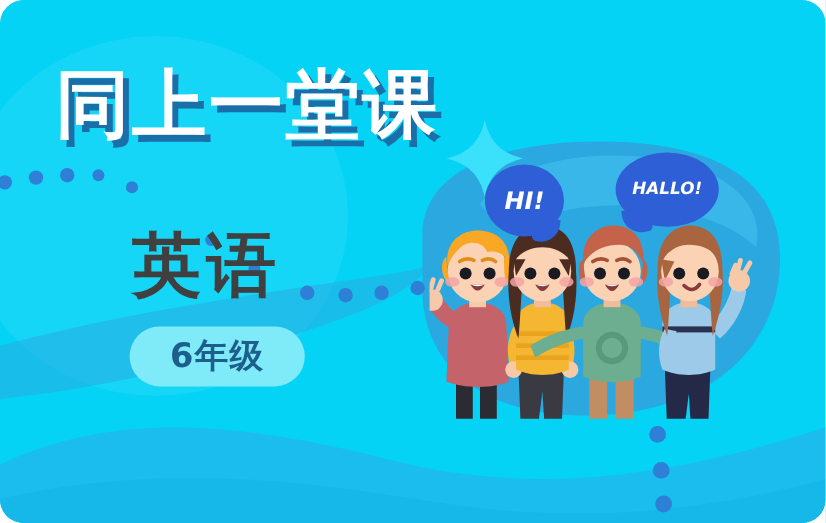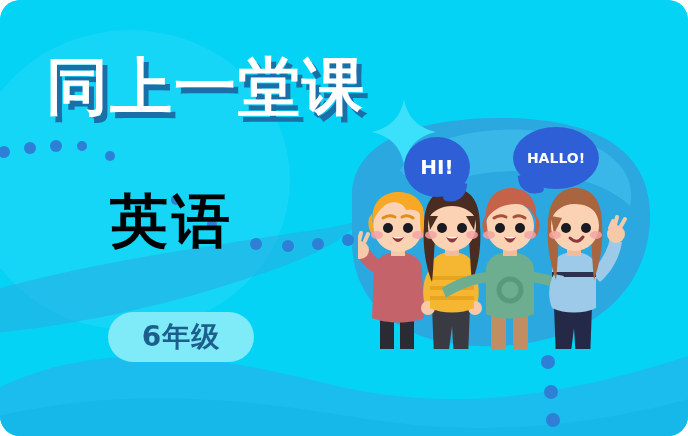--- a/index.html
+++ b/index.html
@@ -31,47 +31,47 @@
     letter-spacing:2px;
     white-space:nowrap;
     text-shadow:5px 6px 0 #1B6FA8;
     font-family:"DejaVu Sans","Liberation Sans",sans-serif;
   }
 
   #subject-title{
     position:absolute;left:110px;top:188px;
     font-size:58px;line-height:66px;
     font-weight:bold;
-    color:#000000;
+    color:#404040;
     letter-spacing:4px;
     white-space:nowrap;
     font-family:"DejaVu Sans","Liberation Sans",sans-serif;
   }
 
   #grade-badge{
     position:absolute;left:108px;top:272px;
     width:146px;height:50px;
     border-radius:25px;
     background:#7FEAF8;
-    display:flex;align-items:center;justify-content:center;margin-top:40px;
+    display:flex;align-items:center;justify-content:center;
   }
   #grade-badge-label{
     font-size:28px;font-weight:bold;color:#1D5F8C;letter-spacing:1px;
     font-family:"DejaVu Sans","Liberation Sans",sans-serif;
   }
 
   
   .bubble{
     position:absolute;z-index:7;
     background:#2F5FD6;
     border-radius:50%;
     display:flex;align-items:center;justify-content:center;
   }
   .bubble-text{
-    color:#ffffff;font-weight:bold;
+    color:#ffffff;font-weight:bold;font-style:italic;
     font-family:"DejaVu Sans","Liberation Sans",sans-serif;
     letter-spacing:0px;
   }
   #bubble-hi{left:404px;top:137px;width:66px;height:60px;}
   #bubble-hi .bubble-text{font-size:20px;}
   #bubble-hi .tail{
     position:absolute;right:4px;bottom:-5px;
     width:22px;height:20px;background:#2F5FD6;
     border-radius:0 0 16px 4px;transform:rotate(8deg);
   }

